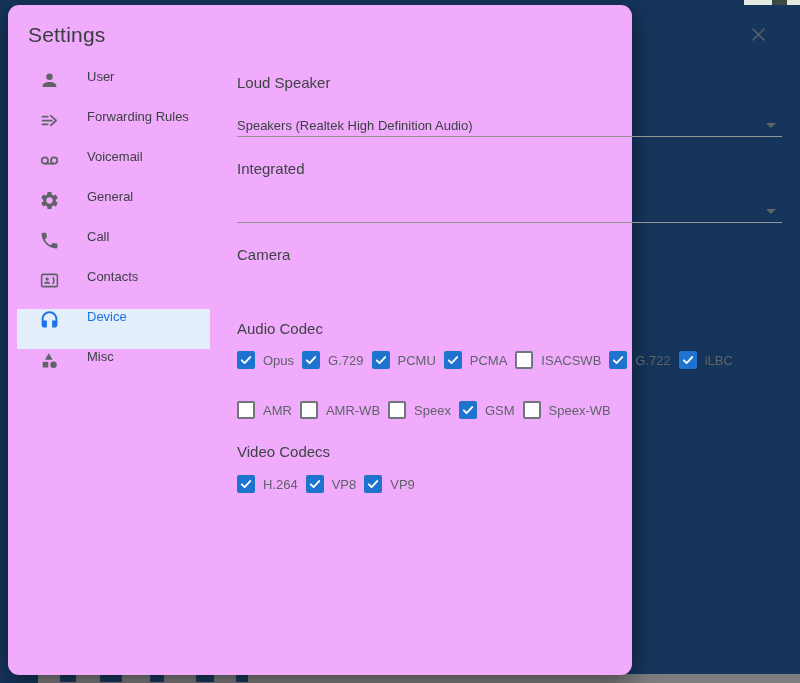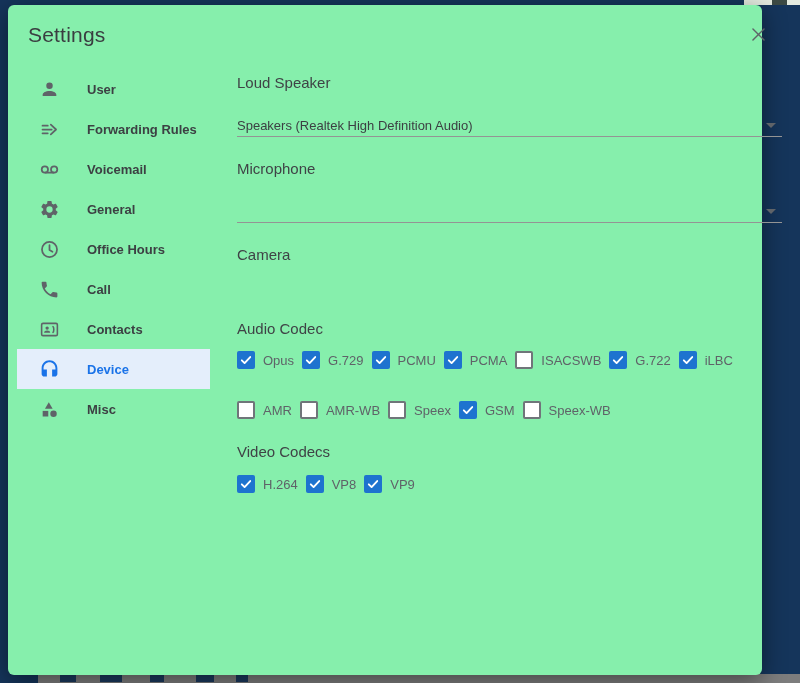--- a/index.html
+++ b/index.html
@@ -14,37 +14,37 @@
   .backdrop-strip {
     position:absolute; left:38px; right:0; bottom:0; height:9px;
     background:#7d7d7d;
   }
   .backdrop-strip .navy-mark { position:absolute; top:1px; height:7px; background:#1c3a5e; }
   .backdrop-topright { position:absolute; right:0; top:0; width:56px; height:5px; background:#e4eadf; }
   .backdrop-topright .dark { position:absolute; left:28px; top:0; width:15px; height:5px; background:#3c4a44; }
 
   
   .dialog {
-    position:absolute; left:8px; top:5px; width:754px; height:670px;
-    background:#86efac; border-radius:6px;
+    position:absolute; left:8px; top:5px; width:624px; height:670px;
+    background:#f0abfc; border-radius:11px;
     box-shadow:0 6px 24px rgba(0,0,0,.45);
   }
   .dlg-title {
     position:absolute; left:20px; top:18px;
     font-size:21px; color:#3a3d40; letter-spacing:.2px;
   }
   .close-btn {
     position:absolute; left:738px; top:19px; width:24px; height:24px;
     display:flex; align-items:center; justify-content:center; cursor:pointer;
   }
 
   
   .sidebar { position:absolute; left:9px; top:64px; width:193px; }
   .side-item {
-    display:flex; align-items:center; height:40px; padding-left:21px; cursor:pointer;font-weight:bold;
+    display:flex; align-items:flex-start; height:40px; padding-left:21px; cursor:pointer;
   }
   .side-item .s-icon { width:22px; height:22px; display:flex; align-items:center; justify-content:center; flex:none; }
   .side-item .s-icon svg { width:21px; height:21px; }
   .side-item .s-label { margin-left:27px; font-size:13px; color:#3c4043; }
   .side-item.selected { background:#e4eefb; }
   .side-item.selected .s-label { color:#1a73e8; }
 
   
   .main { position:absolute; left:229px; top:0; width:553px; height:670px; }
   .sec-label { position:absolute; left:0; font-size:15px; color:#3f4346; }
@@ -144,29 +144,20 @@
       <div class="side-item">
         <span class="s-icon">
           <svg viewBox="0 0 24 24" fill="#5f6368">
             <path d="M19.14 12.94c.04-.3.06-.61.06-.94s-.02-.64-.07-.94l2.03-1.58a.49.49 0 0 0 .12-.61l-1.92-3.32a.49.49 0 0 0-.59-.22l-2.39.96c-.5-.38-1.03-.7-1.62-.94l-.36-2.54a.48.48 0 0 0-.48-.41h-3.84c-.24 0-.43.17-.47.41l-.36 2.54c-.59.24-1.13.57-1.62.94l-2.39-.96a.49.49 0 0 0-.59.22L2.74 8.87c-.12.21-.08.47.12.61l2.03 1.58c-.05.3-.09.63-.09.94s.02.64.07.94l-2.03 1.58a.49.49 0 0 0-.12.61l1.92 3.32c.12.22.37.29.59.22l2.39-.96c.5.38 1.03.7 1.62.94l.36 2.54c.05.24.24.41.48.41h3.84c.24 0 .44-.17.47-.41l.36-2.54c.59-.24 1.13-.56 1.62-.94l2.39.96c.22.08.47 0 .59-.22l1.92-3.32c.12-.22.07-.47-.12-.61l-2.01-1.58zM12 15.6a3.6 3.6 0 1 1 0-7.2 3.6 3.6 0 0 1 0 7.2z"></path>
           </svg>
         </span>
         <span class="s-label">General</span>
       </div>
       <div class="side-item">
         <span class="s-icon">
-          <svg viewBox="0 0 24 24" fill="none" stroke="#5f6368" stroke-width="2">
-            <circle cx="12" cy="12" r="8.6"></circle>
-            <polyline points="12,7 12,12.6 15.4,14.6" stroke-linecap="round" stroke-linejoin="round"></polyline>
-          </svg>
-        </span>
-        <span class="s-label">Office Hours</span>
-      </div>
-      <div class="side-item">
-        <span class="s-icon">
           <svg viewBox="0 0 24 24" fill="#5f6368">
             <path d="M6.62 10.79c1.44 2.83 3.76 5.14 6.59 6.59l2.2-2.2c.27-.27.67-.36 1.02-.24 1.12.37 2.33.57 3.57.57.55 0 1 .45 1 1V20c0 .55-.45 1-1 1-9.39 0-17-7.61-17-17 0-.55.45-1 1-1h3.5c.55 0 1 .45 1 1 0 1.25.2 2.45.57 3.57.11.35.03.74-.25 1.02l-2.2 2.2z"></path>
           </svg>
         </span>
         <span class="s-label">Call</span>
       </div>
       <div class="side-item">
         <span class="s-icon">
           <svg viewBox="0 0 24 24" fill="none" stroke="#5f6368" stroke-width="1.8">
             <rect x="3" y="5" width="18" height="14" rx="1.6"></rect>
@@ -198,21 +189,21 @@
     </nav>
 
   <div class="main">
 
     <div class="sec-label lbl-speaker">Loud Speaker</div>
     <div class="mselect sel-speaker">
       <span class="sel-value">Speakers (Realtek High Definition Audio)</span>
       <span class="caret"></span>
     </div>
 
-    <div class="sec-label lbl-mic">Microphone</div>
+    <div class="sec-label lbl-mic">Integrated</div>
     <div class="mselect sel-mic">
       <span class="caret"></span>
     </div>
 
     <div class="sec-label lbl-camera">Camera</div>
 
     <div class="sec-label lbl-audio">Audio Codec</div>
     <div class="check-row row-audio1" id="audio-row1">
         <div class="check-item">
           <span class="cb checked">

